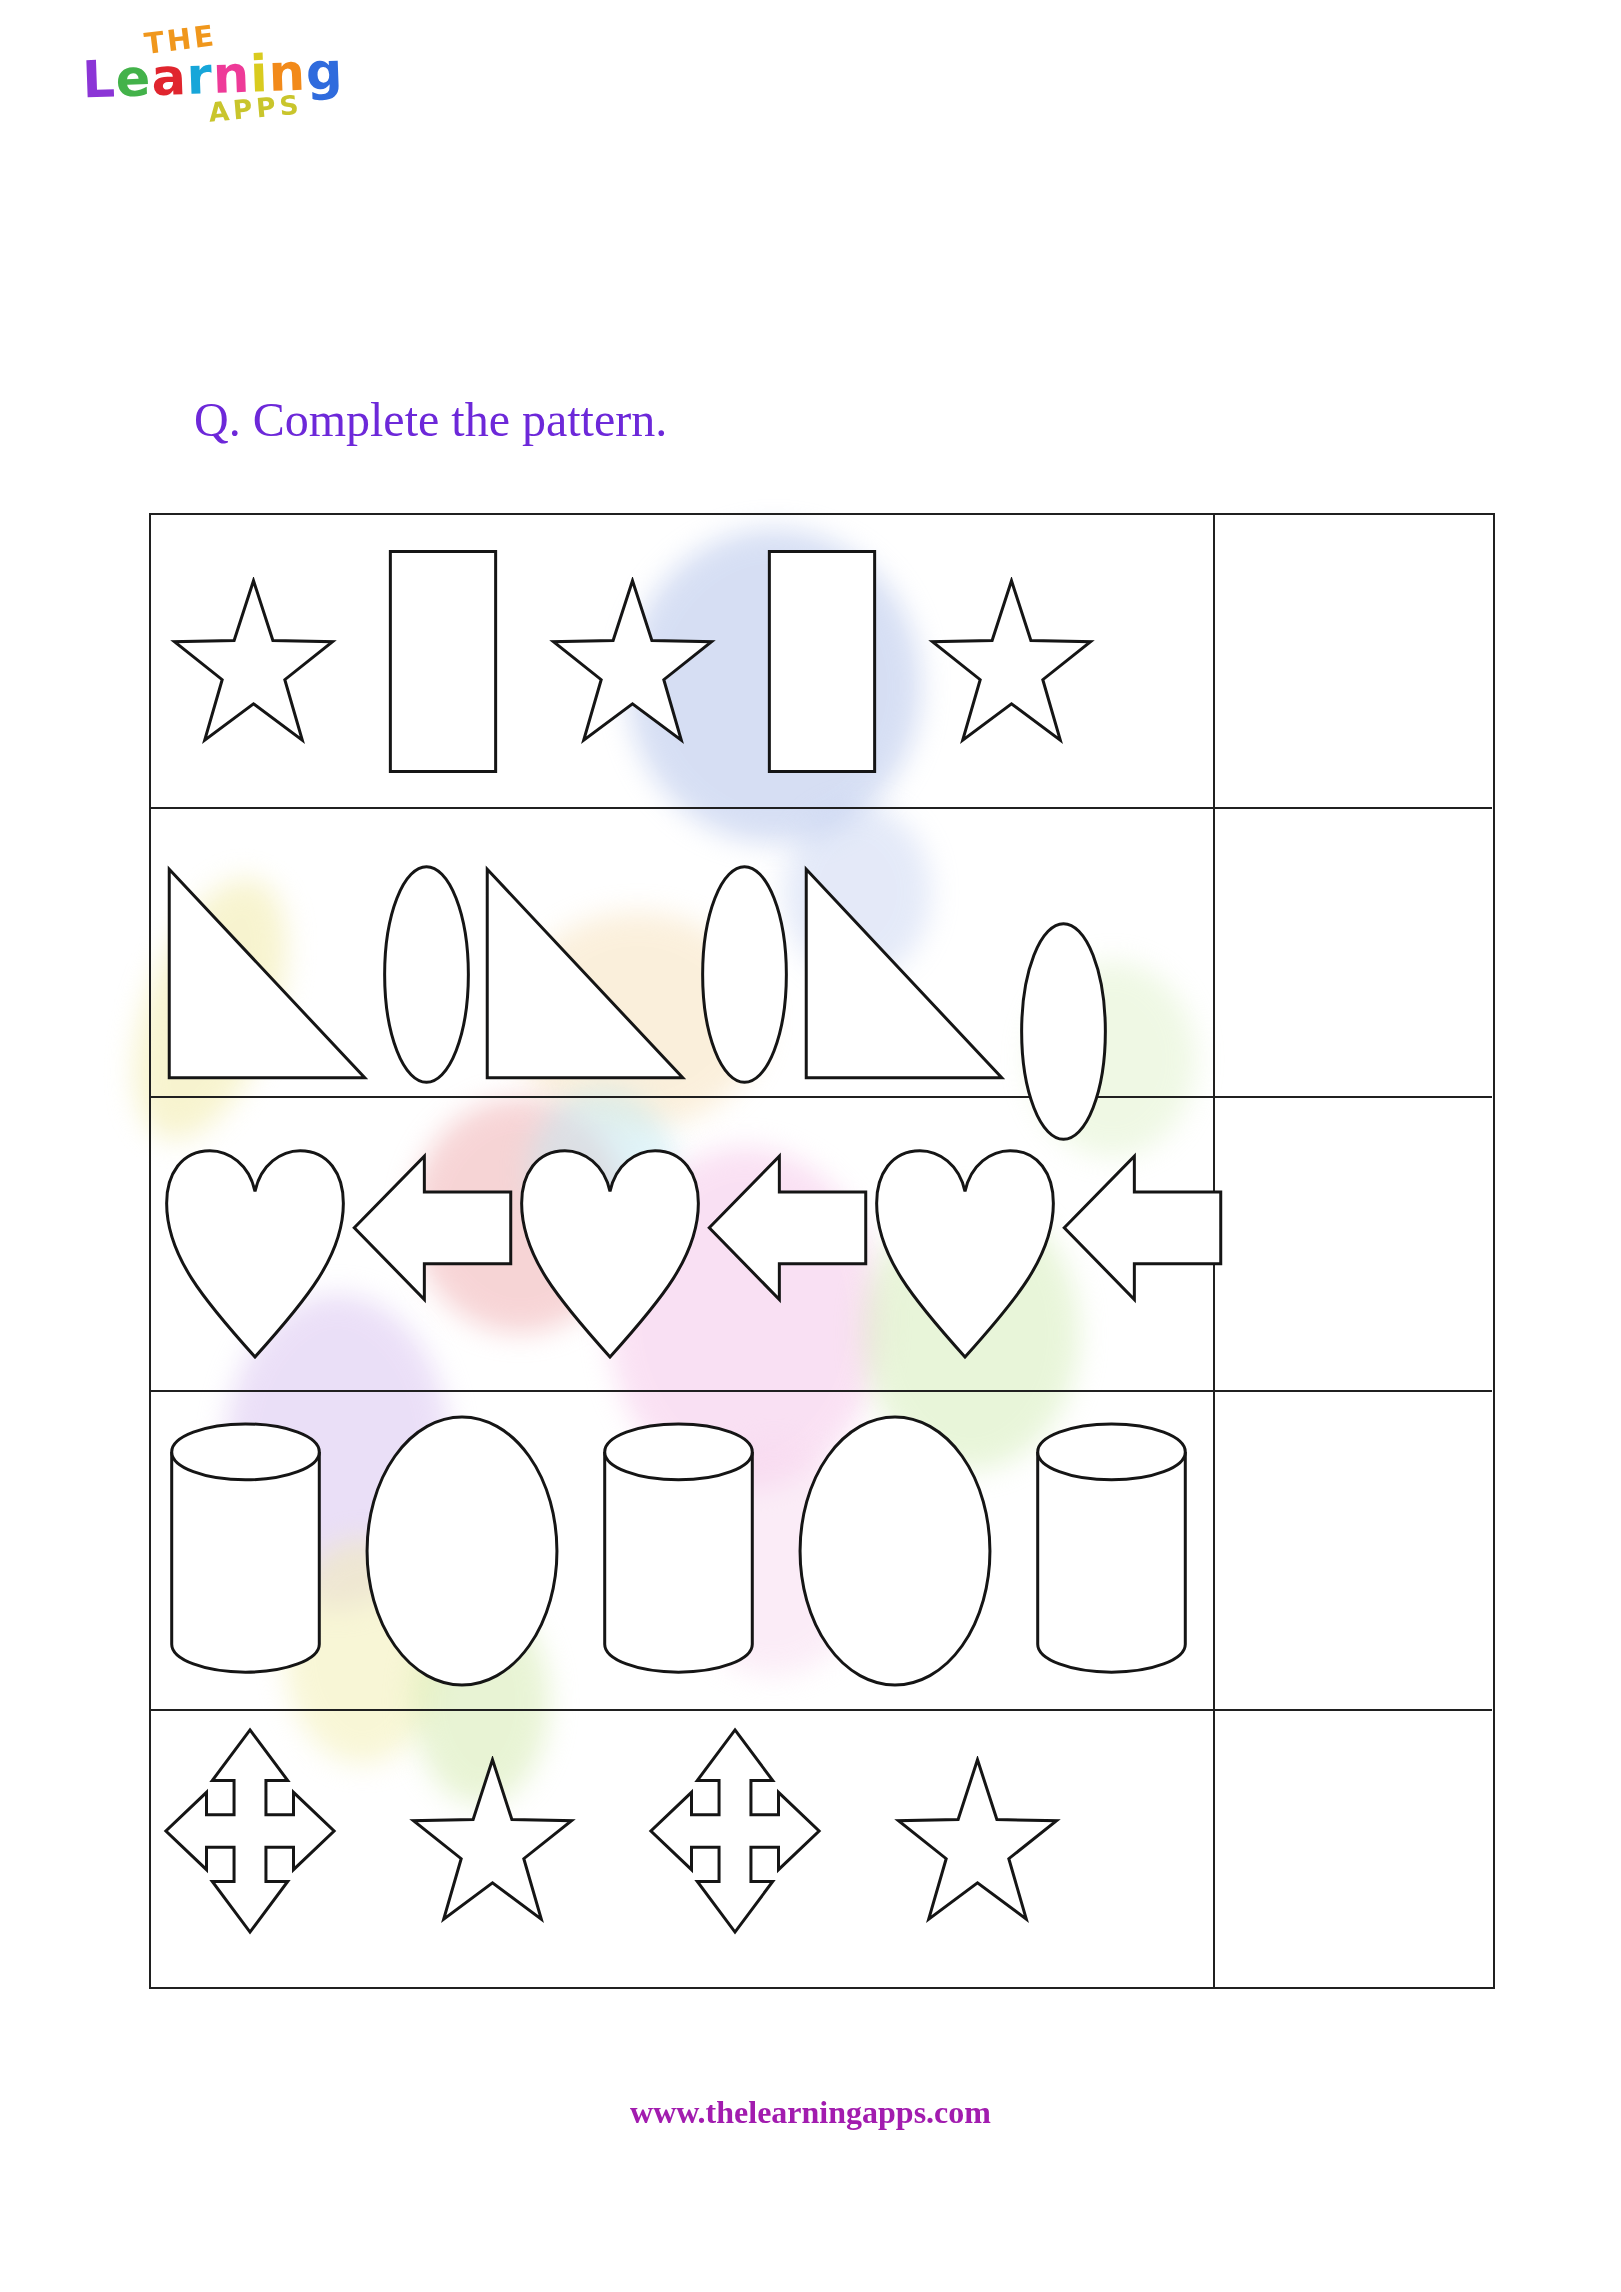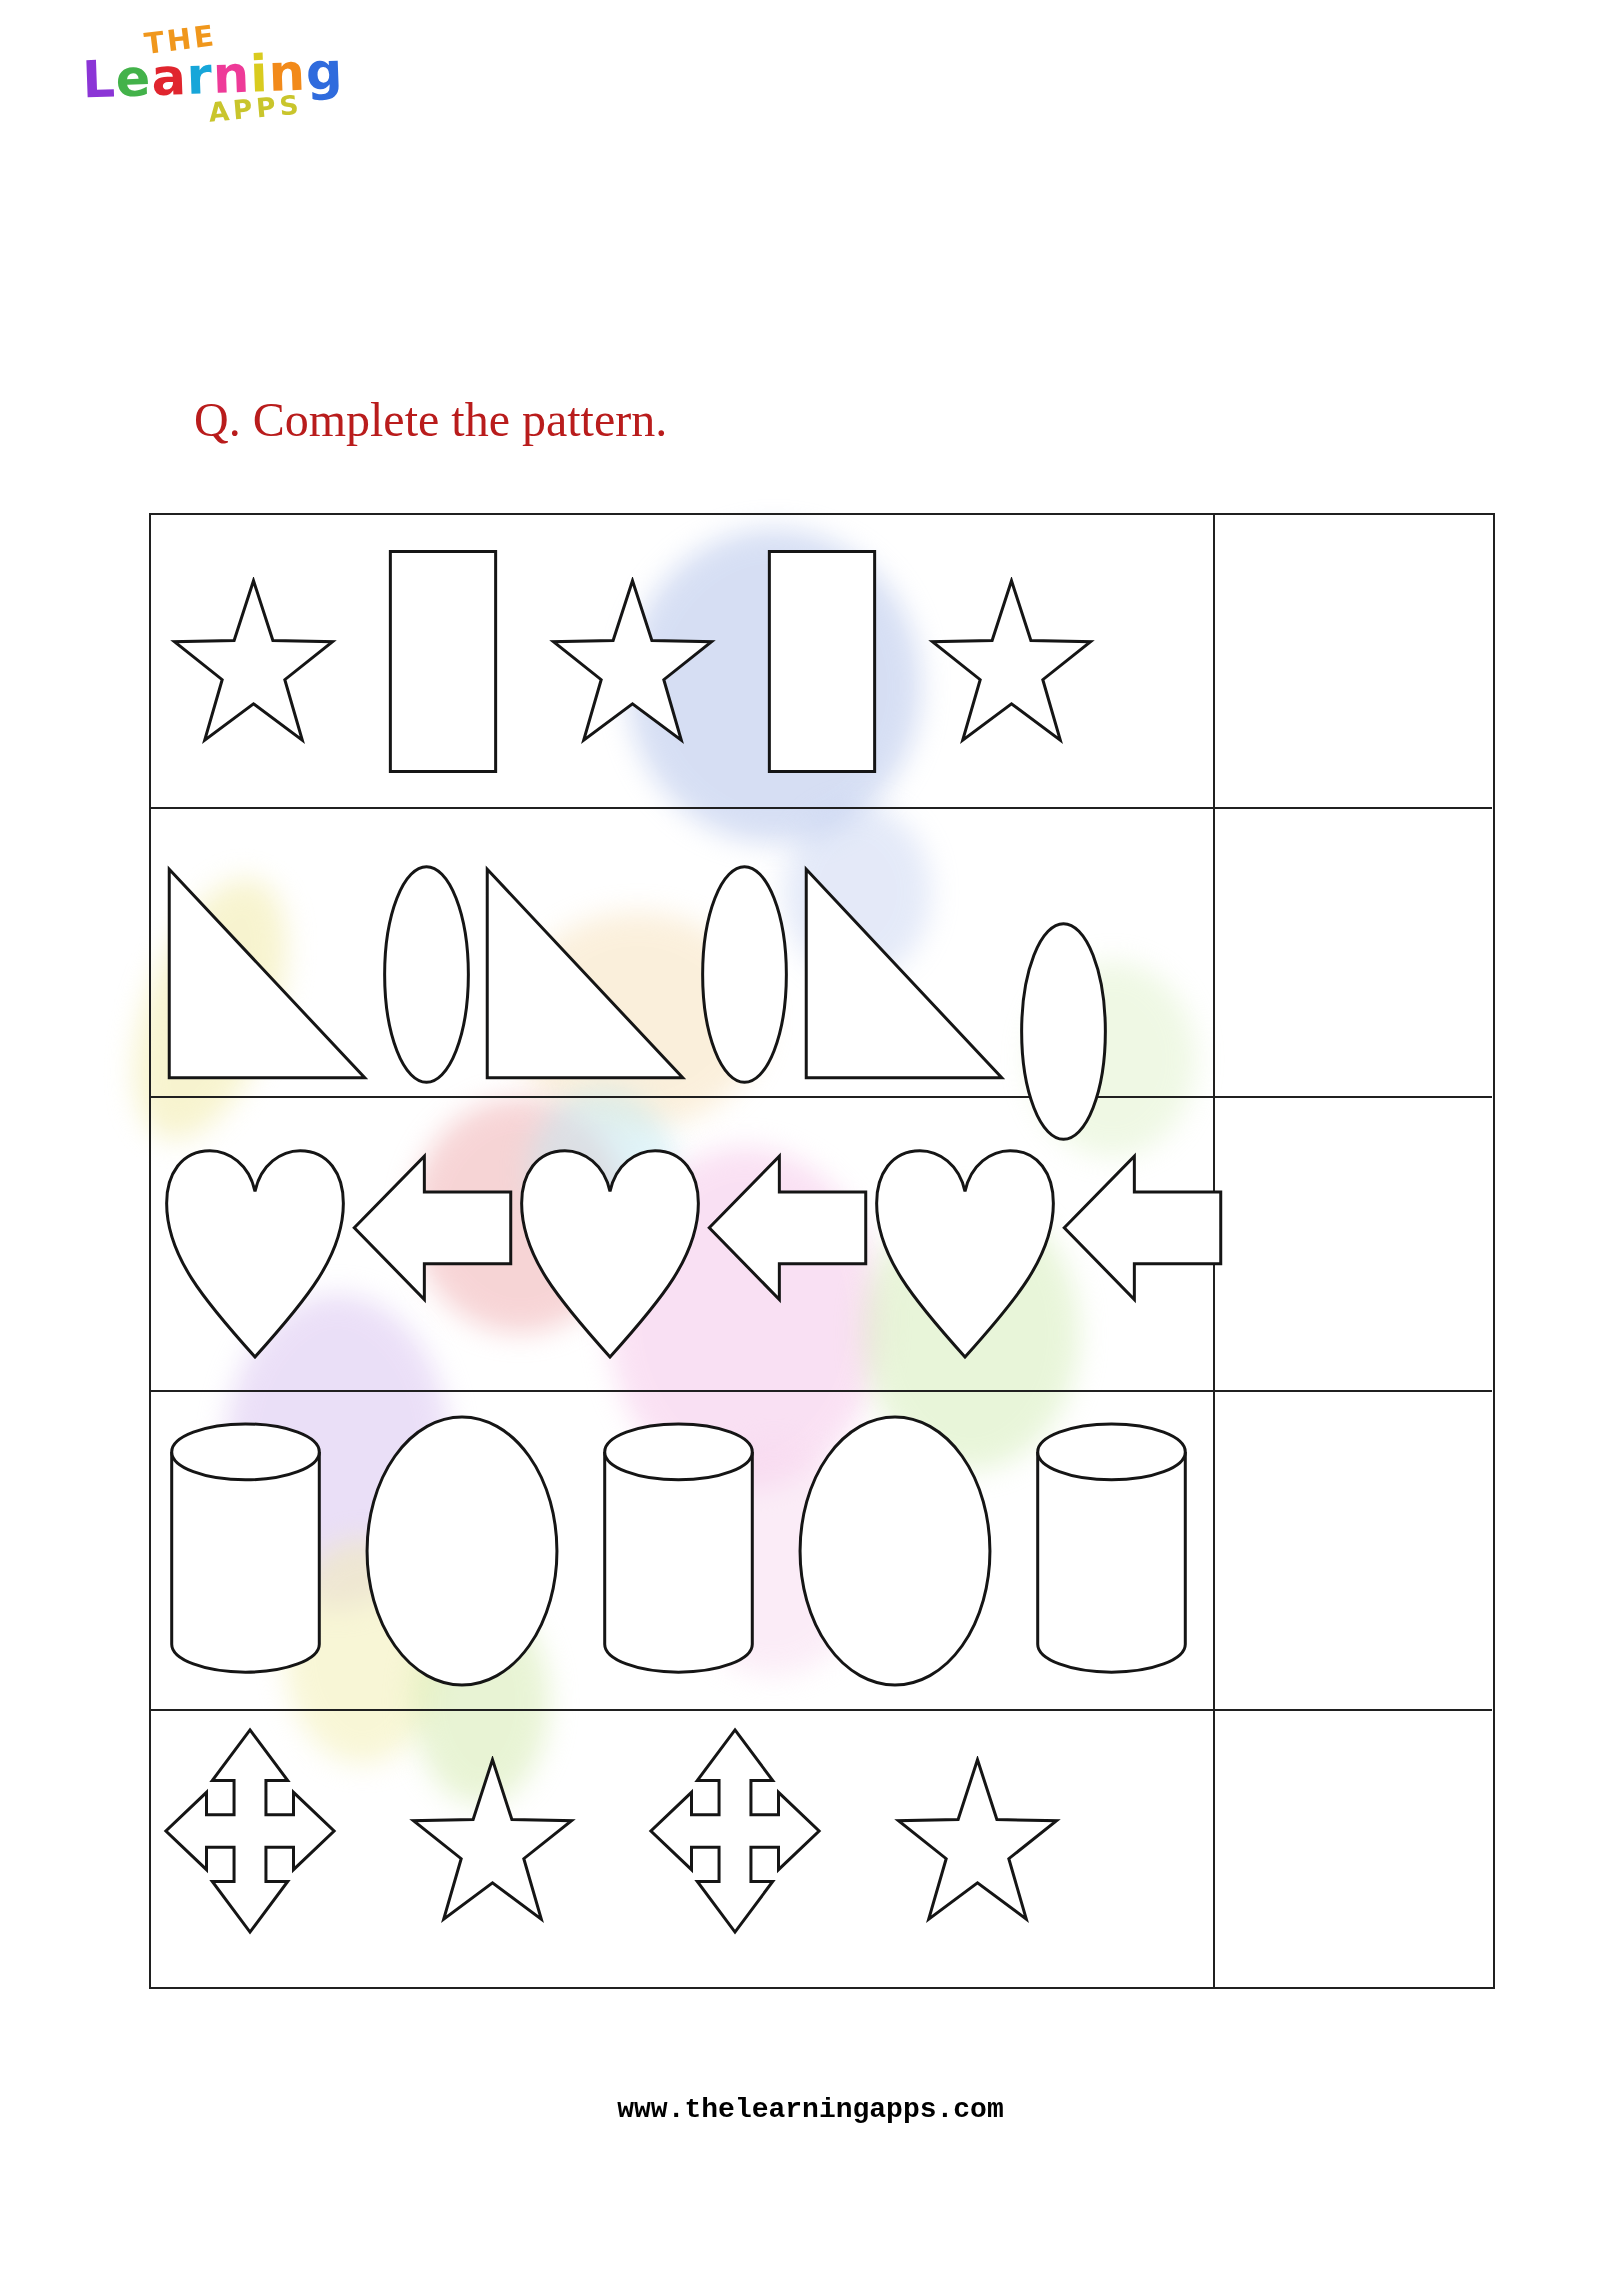--- a/index.html
+++ b/index.html
@@ -23,21 +23,21 @@
   .logo-learning span { text-shadow:-2.9px -2.9px 0 #fff,2.9px -2.9px 0 #fff,-2.9px 2.9px 0 #fff,2.9px 2.9px 0 #fff,0 3.9px 0 #fff,0 -3.9px 0 #fff,3.9px 0 0 #fff,-3.9px 0 0 #fff; }
   .logo-apps { font-family:"DejaVu Sans", sans-serif; font-weight:bold; font-size:26.5px;
                color:#c9c52c; letter-spacing:3.9px; margin:-7.8px 0 0 125px; transform:rotate(-3deg);
                text-shadow:-2px -2px 0 #fff,2px -2px 0 #fff,-2px 2px 0 #fff,2px 2px 0 #fff; }
 
   
   .title { position:absolute; left:0; right:0; top:204px; z-index:2; text-align:center;
            font-family:"DejaVu Sans", sans-serif; font-weight:900; font-size:100px;
            color:#131313; letter-spacing:3.9px; -webkit-text-stroke:3.9px #131313; }
   .question { position:absolute; left:194px; top:392px; z-index:2;
-              font-family:"Liberation Serif", serif; font-size:48px; color:#b91c1c; }
+              font-family:"Liberation Serif", serif; font-size:48px; color:#6d28d9; }
 
   
   .worksheet-table { position:absolute; left:149px; top:513px; width:1346px; z-index:1;
                      border:2px solid #202020; background:transparent; }
   .row { display:flex; }
   .cell { position:relative; background:transparent; }
   .cell-pattern { width:1064px; display:flex; border-right:2px solid #202020;
                   border-bottom:2.9px solid #202020; }
   .cell-answer { width:277px; border-bottom:2.9px solid #202020; }
   .row:last-child .cell-pattern, .row:last-child .cell-answer { border-bottom:none; }
@@ -62,21 +62,21 @@
   .shape-oval-large    { width:202px; height:280px; }
   .shape-move-arrow    { width:174px; height:208px; }
 
   .row2 .shape:last-child { transform:translateY(57px); }
   .row3 .shape-heart { transform:translateY(9.8px); }
   .row3 .shape-arrow-left { transform:translateY(-16.7px); }
   .row5 .shape-star { transform:translateY(29px); }
 
   
   .footer { position:absolute; left:0; right:0; top:2094px; z-index:2; text-align:center;
-            font-family:Liberation Mono, monospace; font-weight:bold; font-size:28px; color:#000000; }
+            font-family:Liberation Serif, serif; font-weight:bold; font-size:32px; color:#a21caf; }
 </style>
 </head>
 <body>
 
 <div class="page">
 
   <div class="watermark">
     <div class="blob" style="left:627px;top:529px;width:294px;height:314px;background:#aebfe9;opacity:.50"></div>
     <div class="blob" style="left:784px;top:804px;width:147px;height:176px;background:#b9c8ee;opacity:.38"></div>
     <div class="blob" style="left:147px;top:872px;width:127px;height:274px;background:#f0e9a0;opacity:.5;transform:rotate(20deg)"></div>

